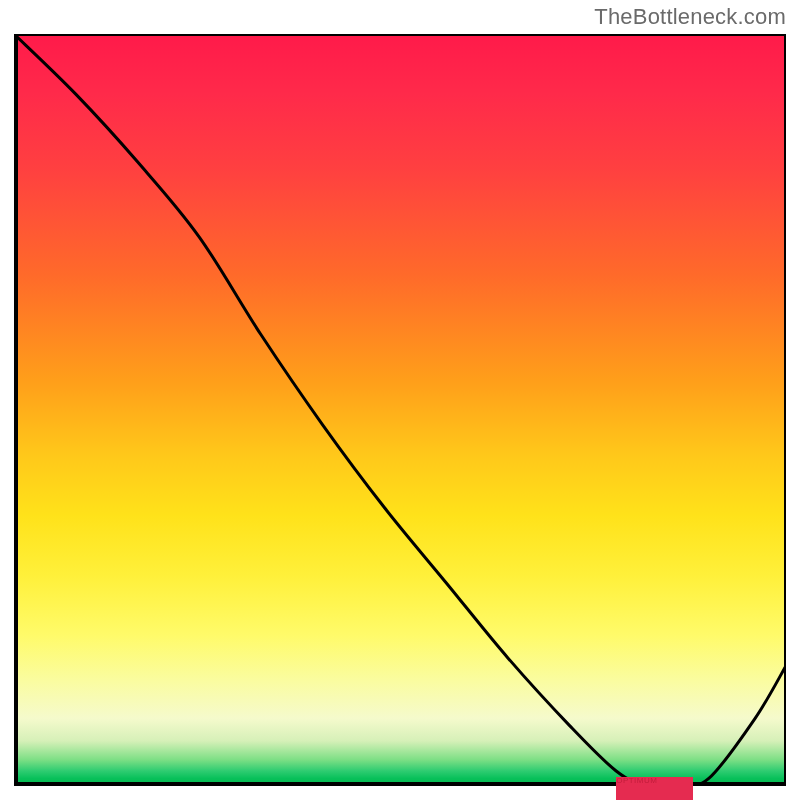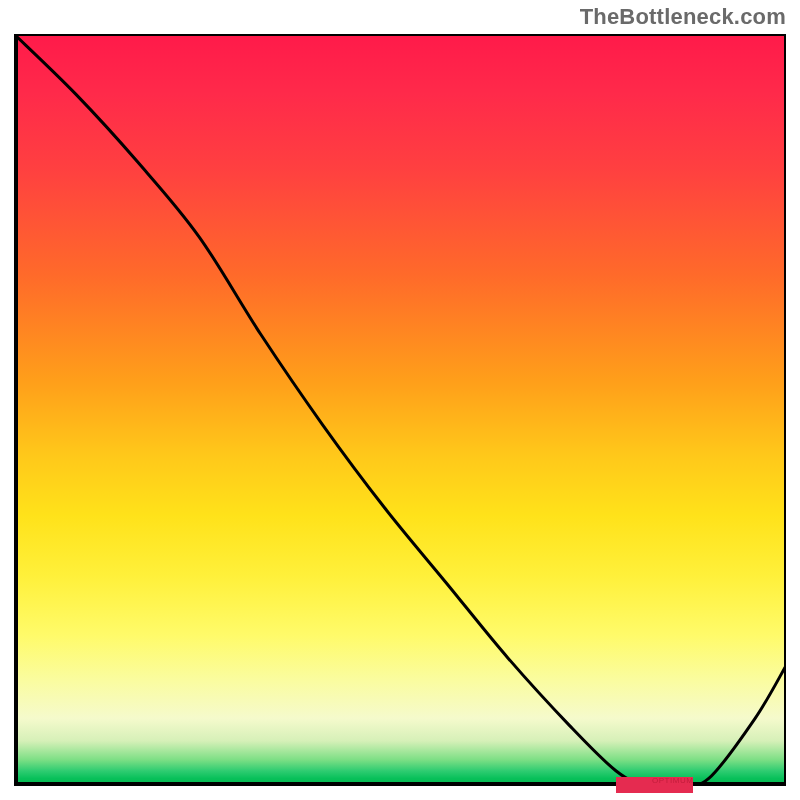--- a/index.html
+++ b/index.html
@@ -9,21 +9,21 @@
     background: #ffffff;
     font-family: Arial, Helvetica, sans-serif;
     position: relative;
     overflow: hidden;
   }
   .watermark {
     position: absolute;
     top: 4px;
     right: 14px;
     font-size: 22px;
-    font-weight: 700;
+    font-weight: 400;
     color: #6a6a6a;
     letter-spacing: 0.2px;
     z-index: 10;
   }
   .plot-box {
     position: absolute;
     left: 14px;
     top: 34px;
     width: 772px;
     height: 752px;
@@ -77,23 +77,23 @@
   }
   .minimum-marker {
     position: absolute;
     z-index: 4;
     background: #e52b50;
     font-size: 8px;
     font-weight: 400;
     color: #c21d3b;
     letter-spacing: 0.5px;
     line-height: 1;
-    height: 16px;
+    height: 24px;
     overflow: hidden;
-    text-align: right;
+    text-align: left;
   }
 </style>
 </head>
 <body>
 
 <div class="watermark">TheBottleneck.com</div>
 
 <div class="plot-box"></div>
 
 <svg class="curve" viewBox="0 0 772 752" preserveAspectRatio="none">

